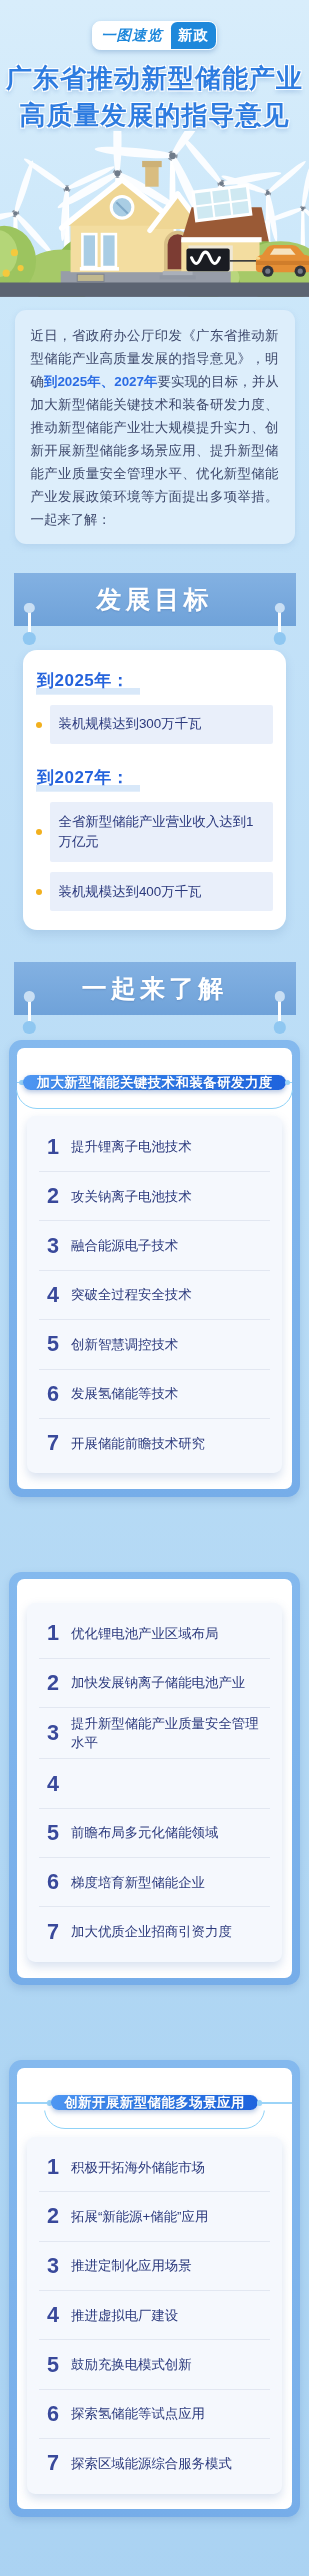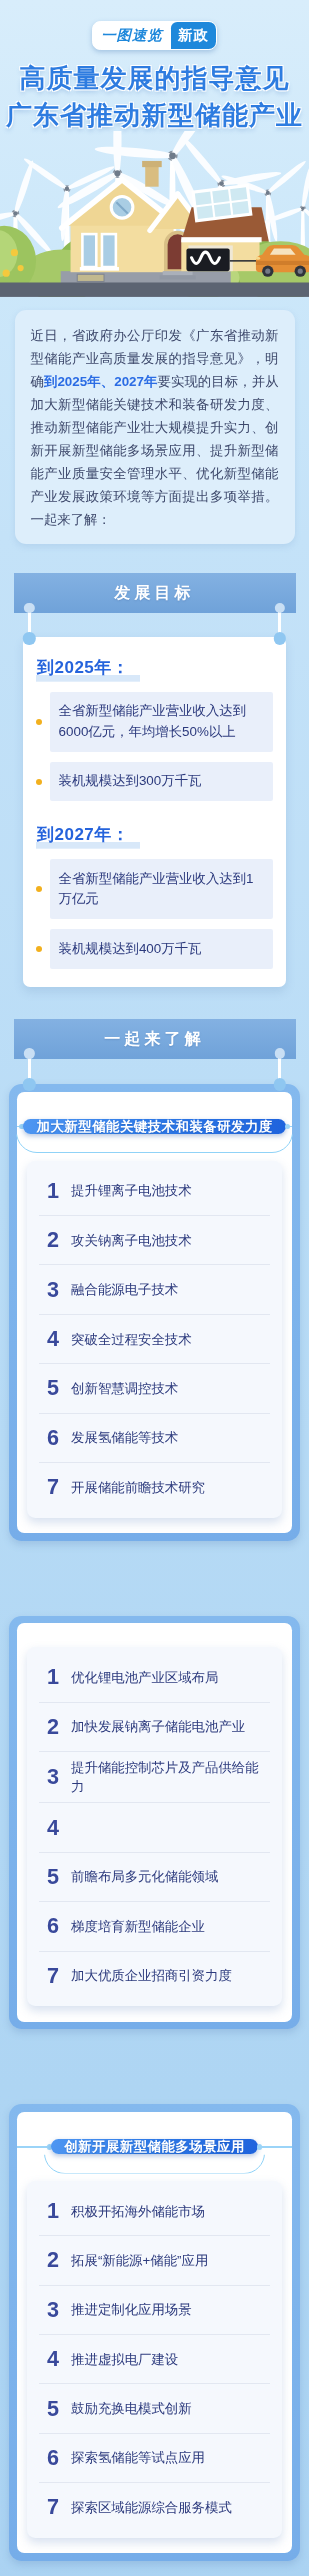--- a/index.html
+++ b/index.html
@@ -16,29 +16,29 @@
   .title{margin-top:10.3px;text-align:center;color:#2e7ce0;font-size:26px;line-height:37px;font-weight:800;letter-spacing:1px;
     text-shadow:-1px -1px 0 #fff,1px -1px 0 #fff,-1px 1px 0 #fff,1px 1px 0 #fff,0 2.6px 4.1px rgba(110,155,210,.45);}
   
   .scene{display:block;margin-top:-3.1px;}
   
   .intro-card{width:248px;margin:13.4px auto 0;background:#ddeefb;border-radius:11.3px;padding:13.4px 16px;box-shadow:0 2.1px 6.2px rgba(110,150,200,.18);}
   .intro-text{font-size:13.4px;line-height:23px;color:#3d486b;text-align:justify;}
   .intro-text .hl{color:#2b6ce4;font-weight:bold;}
   
   .hang{position:relative;}
-  .banner{width:282px;margin:0 auto;height:40px;background:linear-gradient(180deg,#83b1e2,#6fa2d9);
-    display:flex;align-items:center;justify-content:center;color:#fff;font-size:16px;font-weight:800;letter-spacing:4.1px;
+  .banner{width:282px;margin:0 auto;height:53px;background:linear-gradient(180deg,#83b1e2,#6fa2d9);
+    display:flex;align-items:center;justify-content:center;color:#fff;font-size:25px;font-weight:800;letter-spacing:4.1px;
     text-shadow:0 1px 1.5px rgba(70,110,170,.35);}
   .rope{position:absolute;width:2.6px;height:32px;background:#ffffff;top:34px;z-index:3;}
   .rope.l{left:28px;} .rope.r{right:28px;}
   .rope::before{content:"";position:absolute;left:50%;transform:translateX(-50%);top:-4.6px;width:10.3px;height:10.3px;border-radius:50%;background:#c9dff4;}
   .rope::after{content:"";position:absolute;left:50%;transform:translateX(-50%);bottom:-5.7px;width:12.4px;height:12.4px;border-radius:50%;background:#8fc7f1;}
   
-  .goals-card{position:relative;z-index:1;width:237px;margin:24px auto 0;background:#ffffff;border-radius:7px;padding:14.4px 13.4px 18.5px;box-shadow:0 4.1px 9.3px rgba(90,130,180,.18);}
+  .goals-card{position:relative;z-index:1;width:237px;margin:24px auto 0;background:#ffffff;border-radius:14px;padding:14.4px 13.4px 18.5px;box-shadow:0 4.1px 9.3px rgba(90,130,180,.18);}
   .milestone-label{display:inline-block;color:#2563dc;font-size:17px;font-weight:bold;letter-spacing:0.5px;
     background:linear-gradient(#d8e8f9,#d8e8f9) no-repeat left bottom/100% 6.7px;padding:0 10.3px 3.1px 1px;margin-top:4.1px;}
   .goal-item{position:relative;margin:10.3px 0 0 14.4px;background:#e9effa;border-radius:2.1px;padding:9.3px 9.3px 9.3px 8.2px;
     font-size:13.4px;line-height:20.6px;color:#2c3a7d;}
   .goal-item .dot{position:absolute;left:-14.4px;top:50%;transform:translateY(-50%);width:6.2px;height:6.2px;border-radius:50%;background:#f2b01e;}
   .milestone + .milestone{display:block;margin-top:17.5px;}
   
   .frame{width:275px;margin:16px auto;background:linear-gradient(180deg,#84b9ee,#76ade9);border-radius:12.4px;padding:7.7px;box-shadow:0 3.1px 7.2px rgba(90,130,185,.25);}
   .frame-inner{background:#ffffff;border-radius:7.2px;padding:10.3px 0 15.5px;}
   .pill-row{display:flex;align-items:center;margin-top:4.1px;}
@@ -63,22 +63,22 @@
 <div class="page">
 
   <div class="badge">
     <div class="badge-inner">
       <span class="badge-left">一图速览</span>
       <span class="badge-right">新政</span>
     </div>
   </div>
 
   <div class="title">
+    <div>广东省推动新型储能产业</div>
     <div>高质量发展的指导意见</div>
-    <div>广东省推动新型储能产业</div>
   </div>
 
   <svg class="scene" width="309" height="166" viewBox="0 0 600 322">
 
     <g fill="#ffffff">
       <g transform="translate(30,160) scale(0.9)">
           <polygon points="-4,0 4,0 7,140 -7,140"></polygon>
           <ellipse cx="0" cy="0" rx="8" ry="8" fill="#8a95a3"></ellipse>
           <g fill="#fbfdff">
             <ellipse rx="7" ry="62" cy="-58" transform="rotate(18)"></ellipse>
@@ -223,21 +223,20 @@
 
   <div class="hang" style="margin-top:29px;">
     <div class="banner">发展目标</div>
     <span class="rope l"></span>
     <span class="rope r"></span>
     <div class="goals-card">
       <div class="milestone">
         <span class="milestone-label">到2025年：</span>
         <div>
 
-            <div class="goal-item"><span class="dot"></span><span>全省新型储能产业营业收入达到6000亿元，年均增长50%以上</span></div>
 
             <div class="goal-item"><span class="dot"></span><span>装机规模达到300万千瓦</span></div>
           </div>
       </div>
       <div class="milestone">
         <span class="milestone-label">到2027年：</span>
         <div>
 
             <div class="goal-item"><span class="dot"></span><span>全省新型储能产业营业收入达到1万亿元</span></div>
 
@@ -310,21 +309,21 @@
               <span class="task-text">优化锂电池产业区域布局</span>
             </div>
 
             <div class="task-item">
               <span class="task-num">2</span>
               <span class="task-text">加快发展钠离子储能电池产业</span>
             </div>
 
             <div class="task-item">
               <span class="task-num">3</span>
-              <span class="task-text">提升储能控制芯片及产品供给能力</span>
+              <span class="task-text">提升新型储能产业质量安全管理水平</span>
             </div>
 
             <div class="task-item">
               <span class="task-num">4</span>
             </div>
 
             <div class="task-item">
               <span class="task-num">5</span>
               <span class="task-text">前瞻布局多元化储能领域</span>
             </div>

